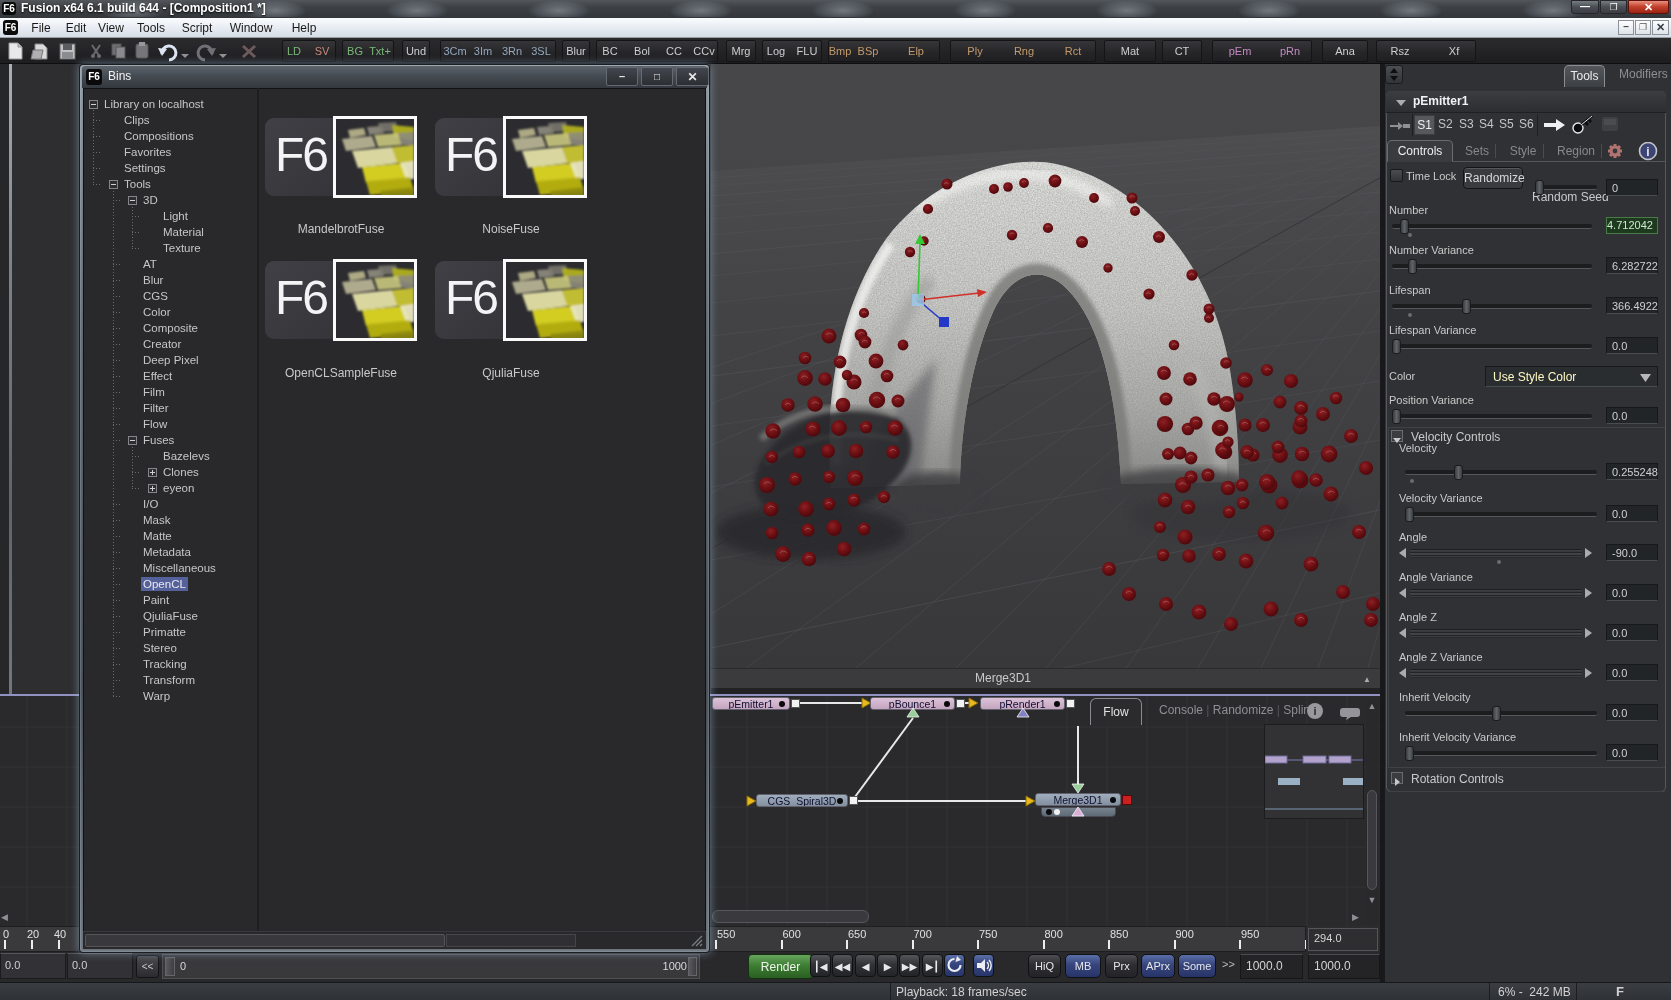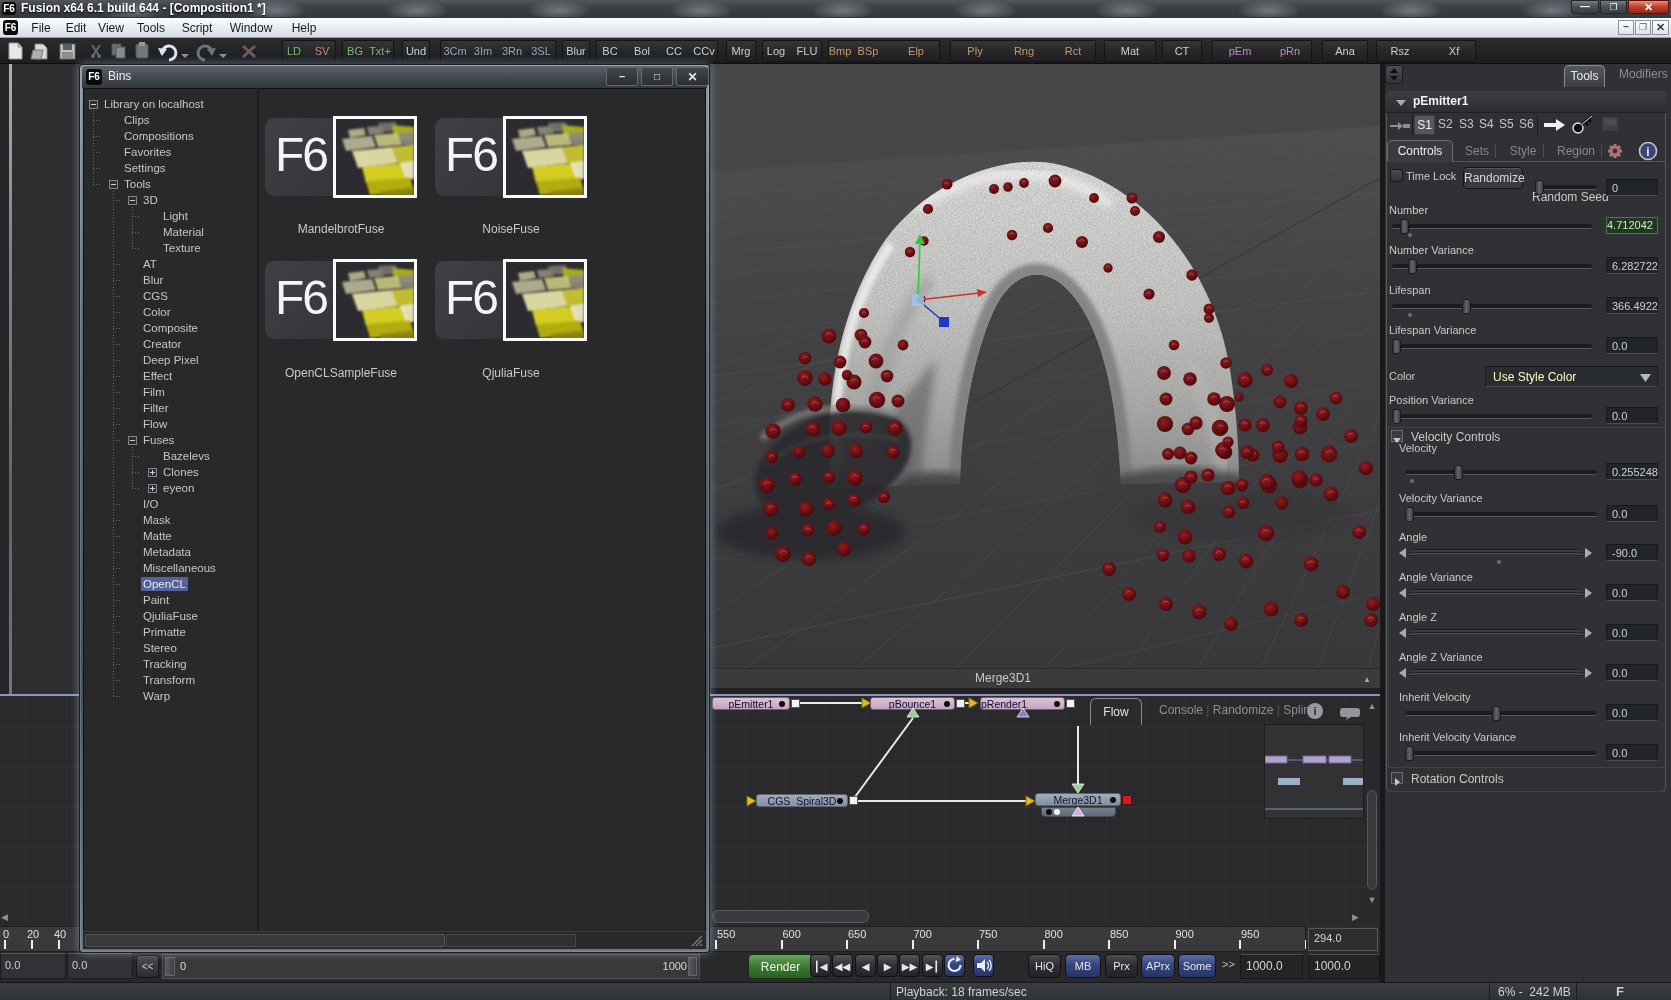--- a/index.html
+++ b/index.html
@@ -529,21 +529,21 @@
       <path d="M969 2 l9 5 -9 5 z" fill="#e8b820" stroke="#8a6a00" stroke-width="1"></path>
       <path d="M747 100 l9 5 -9 5 z" fill="#e8b820" stroke="#8a6a00" stroke-width="1"></path>
       <path d="M1026 100 l9 5 -9 5 z" fill="#e8b820" stroke="#8a6a00" stroke-width="1"></path>
 </svg>
     <div style="position:absolute;left:712px;top:1px;width:78px;height:13px;background:linear-gradient(180deg,#dcc3d8,#c5a4bf);border:1px solid #62626e;border-radius:3px;font-size:10.5px;color:#101032;text-align:center;line-height:12px;white-space:nowrap;overflow:hidden;">pEmitter1</div>
     <div style="position:absolute;left:779px;top:5px;width:6px;height:6px;background:#0a0a0a;border-radius:50%;"></div>
     <div style="position:absolute;left:791px;top:3px;width:9px;height:9px;background:#f2f2f2;border:1px solid #555;"></div>
     <div style="position:absolute;left:870px;top:1px;width:85px;height:13px;background:linear-gradient(180deg,#dcc3d8,#c5a4bf);border:1px solid #62626e;border-radius:3px;font-size:10.5px;color:#101032;text-align:center;line-height:12px;white-space:nowrap;overflow:hidden;">pBounce1</div>
     <div style="position:absolute;left:944px;top:5px;width:6px;height:6px;background:#0a0a0a;border-radius:50%;"></div>
     <div style="position:absolute;left:956px;top:3px;width:9px;height:9px;background:#f2f2f2;border:1px solid #555;"></div>
-    <div style="position:absolute;left:980px;top:1px;width:85px;height:13px;background:linear-gradient(180deg,#dcc3d8,#c5a4bf);border:1px solid #62626e;border-radius:3px;font-size:10.5px;color:#101032;line-height:12px;white-space:nowrap;overflow:hidden;">pRender1</div>
+    <div style="position:absolute;left:980px;top:1px;width:85px;height:13px;background:linear-gradient(180deg,#dcc3d8,#c5a4bf);border:1px solid #62626e;border-radius:3px;font-size:10.5px;color:#101032;text-align:center;line-height:12px;white-space:nowrap;overflow:hidden;">pRender1</div>
     <div style="position:absolute;left:1054px;top:5px;width:6px;height:6px;background:#0a0a0a;border-radius:50%;"></div>
     <div style="position:absolute;left:1066px;top:3px;width:9px;height:9px;background:#f2f2f2;border:1px solid #555;"></div>
     <div style="position:absolute;left:756px;top:98px;width:92px;height:13px;background:linear-gradient(180deg,#9fadbc,#8290a0);border:1px solid #62626e;border-radius:3px;font-size:10.5px;color:#101032;text-align:center;line-height:12px;white-space:nowrap;overflow:hidden;">CGS_Spiral3D</div>
     <div style="position:absolute;left:837px;top:102px;width:6px;height:6px;background:#0a0a0a;border-radius:50%;"></div>
     <div style="position:absolute;left:849px;top:100px;width:9px;height:9px;background:#f2f2f2;border:1px solid #555;"></div>
     <div style="position:absolute;left:1035px;top:97px;width:86px;height:13px;background:linear-gradient(180deg,#9fadbc,#8290a0);border:1px solid #62626e;border-radius:3px;font-size:10.5px;color:#101032;text-align:center;line-height:12px;white-space:nowrap;overflow:hidden;">Merge3D1</div>
     <div style="position:absolute;left:1110px;top:101px;width:6px;height:6px;background:#0a0a0a;border-radius:50%;"></div>
     <div style="position:absolute;left:1122px;top:99px;width:10px;height:10px;background:#cc2020;border:1px solid #5a0808;"></div>
     <div style="position:absolute;left:1041px;top:111px;width:75px;height:10px;background:linear-gradient(180deg,#76828e,#5e6a76);border:1px solid #4a4a54;border-radius:0 0 4px 4px;"></div>
     <div style="position:absolute;left:1046px;top:113px;width:6px;height:6px;background:#0a0a0a;border-radius:50%;"></div>

